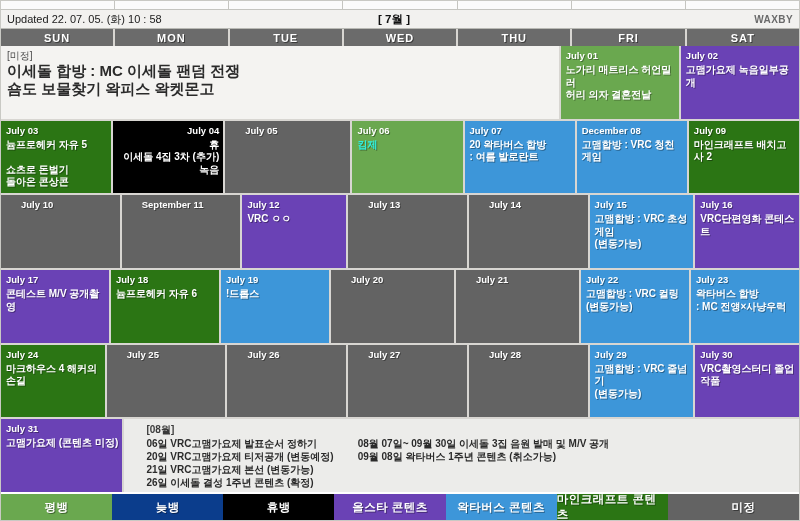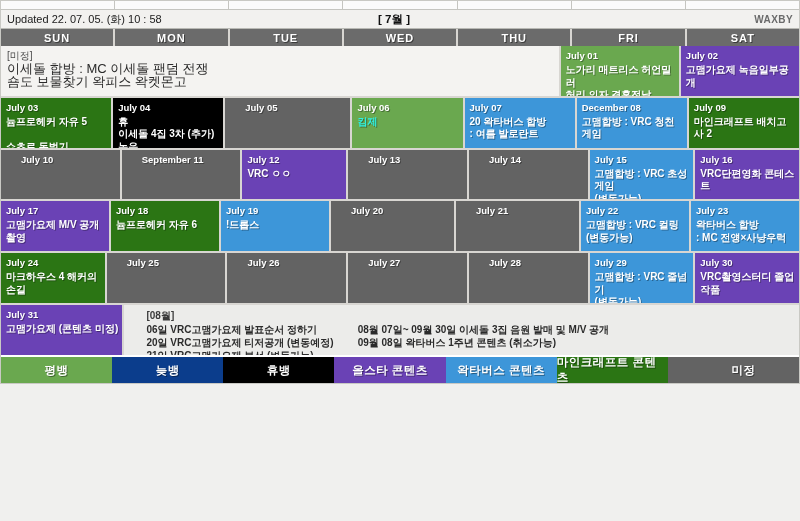--- a/index.html
+++ b/index.html
@@ -4,21 +4,21 @@
 <title>Schedule Calendar</title>
 <style>
   html,body{margin:0;padding:0;}
   body{
     width:800px;height:521px;overflow:hidden;
     background:#f0f0ee;
     font-family:"Liberation Sans","DejaVu Sans",sans-serif;
     font-size:11px;color:#222;
     -webkit-font-smoothing:none;
   }
-  #app{width:800px;height:384px;position:relative;display:flex;flex-direction:column;
+  #app{width:800px;height:521px;position:relative;display:flex;flex-direction:column;
        box-sizing:border-box;border:1px solid #c9c9c4;background:#eceae8;}
 
   
   .topstrip{height:8px;display:flex;background:#fbfbfb;border-bottom:1px solid #c5c5c0;flex:0 0 auto;}
   .topstrip .seg{flex:1;border-right:1px solid #c5c5c0;}
   .topstrip .seg:last-child{border-right:none;}
 
   
   .titlebar{height:19px;flex:0 0 auto;display:flex;align-items:center;
     background:#f2f1ef;border-bottom:1px solid #b9b9b4;padding:0 6px;box-sizing:border-box;position:relative;}
@@ -47,27 +47,27 @@
           text-shadow:1px 1px 0 rgba(0,0,0,.35);}
 
   
   .c-empty{background:#f4f3f1;}
   .c-gray{background:#636363;color:#fff;padding-left:20px;}
   .c-green{background:#6aa84f;color:#fff;}
   .c-dgreen{background:#2b7514;color:#fff;}
   .c-blue{background:#3d96d9;color:#fff;}
   .c-dblue{background:#0b3d8c;color:#fff;}
   .c-purple{background:#6a42b5;color:#fff;}
-  .c-black{background:#000;color:#fff;}
+  .c-black{background:#000;color:#fff;text-align:right;}
   .c-note{background:#ececea;color:#2a2a2a;}
 
   
   .band{padding:3px 6px;}
   .band .tag{font-size:10px;color:#4a4a4a;line-height:13px;}
-  .band .lines{font-size:13px;font-weight:normal;color:#2a2a2a;line-height:13px;white-space:pre-line;}
+  .band .lines{font-size:15px;font-weight:bold;color:#2a2a2a;line-height:18px;white-space:pre-line;}
 
   .cyan{color:#2ff0e0;}
 
   
   .notecol{display:flex;flex:5 1 0;min-width:0;}
   .noteinner{flex:1 1 auto;display:flex;background:#ececea;padding:4px 22px;box-sizing:border-box;gap:24px;}
   .noteblock{font-size:10px;line-height:13px;color:#2b2b2b;font-weight:bold;white-space:pre-line;}
   .noteblock .hdr{font-weight:bold;color:#3a3a3a;display:block;margin-bottom:1px;}
   .noteblock.right{padding-top:14px;}
 
@@ -189,21 +189,21 @@
   (변동가능)</div>
         </div>
         <div class="cell c-purple">
           <div class="daynum">July 16</div>
           <div class="events">VRC단편영화 콘테스트</div>
         </div>
       </div>
       <div class="wrow">
         <div class="cell c-purple">
           <div class="daynum">July 17</div>
-          <div class="events">고맴가요제 M/V 공개촬영</div>
+          <div class="events">콘테스트 M/V 공개촬영</div>
         </div>
         <div class="cell c-dgreen">
           <div class="daynum">July 18</div>
           <div class="events">늄프로헤커 자유 6</div>
         </div>
         <div class="cell c-blue">
           <div class="daynum">July 19</div>
           <div class="events">!드롭스</div>
         </div>
         <div class="cell c-gray">

